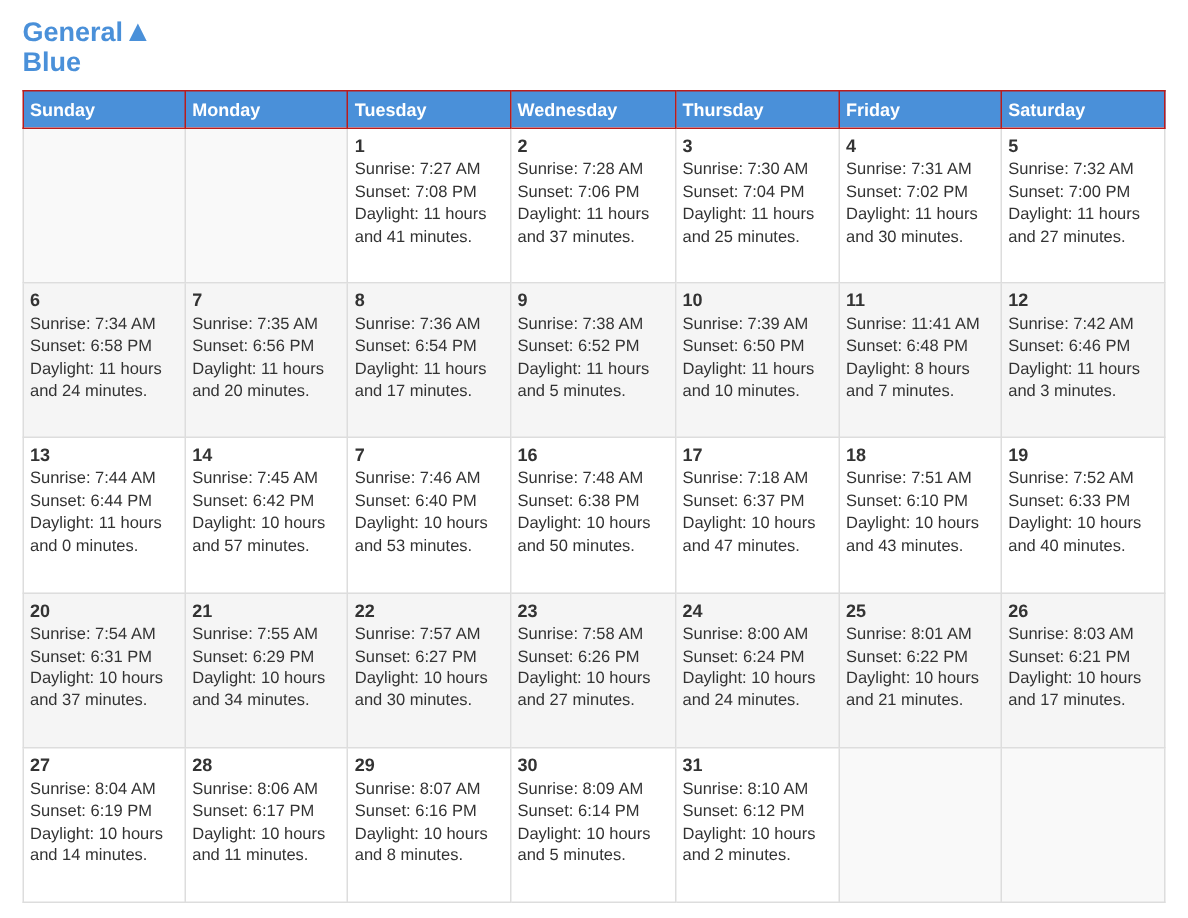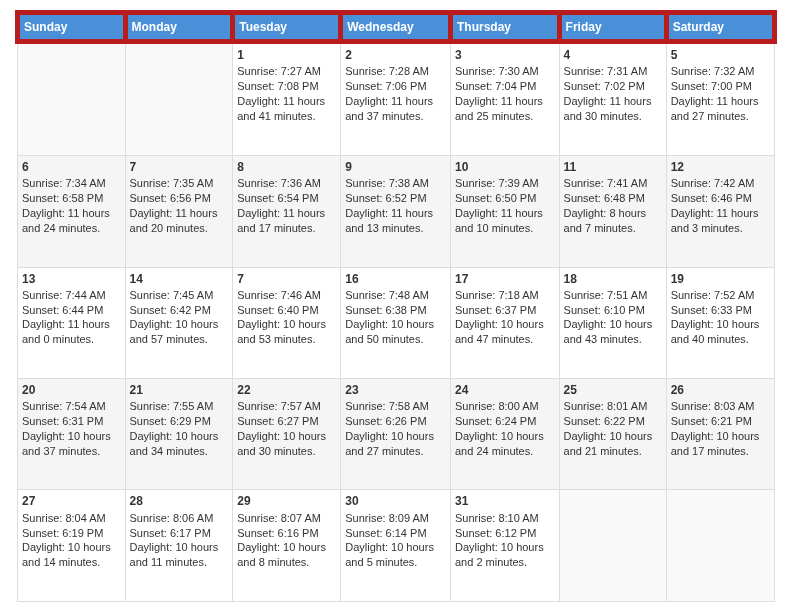--- a/index.html
+++ b/index.html
@@ -52,21 +52,21 @@
       width: 100%;
       font-size: 11px;
     }
     .calendar th {
       background: #4a90d9;
       color: white;
       padding: 5px 4px;
       text-align: left;
       font-size: 12px;
       font-weight: bold;
-      border: 5px solid #b91c1c;
+      border: 1px solid #b91c1c;
     }
     .calendar td {
       border: 1px solid #ddd;
       vertical-align: top;
       padding: 3px 4px;
       width: 113px;
       line-height: 1.35;
       color: #333;
     }
     .calendar tr:nth-child(even) td {
@@ -82,20 +82,36 @@
       margin-bottom: 1px;
     }
     .cell-empty {
       background: #f9f9f9 !important;
     }
   </style>
 </head>
 <body>
 
 <div class="page">
+  <div class="header">
+    <div class="logo">
+      <div class="logo-row">
+        <div>
+          <div style="font-size:18px;font-weight:bold;color:#333;line-height:1.1;">
+            <span style="color:#4a90d9;">General</span><span style="color:#4a90d9;font-size:20px;">▲</span>
+          </div>
+          <div style="font-size:18px;font-weight:bold;color:#4a90d9;line-height:1.1;">Blue</div>
+        </div>
+      </div>
+    </div>
+    <div class="title-section">
+      <div class="month-title"></div>
+      <div class="location"></div>
+    </div>
+  </div>
 
   <table class="calendar">
     <thead>
       <tr>
       <th>Sunday</th>
           <th>Monday</th>
           <th>Tuesday</th>
           <th>Wednesday</th>
           <th>Thursday</th>
           <th>Friday</th>
@@ -153,31 +169,31 @@
           <td>
             <span class="day-number">8</span>
             <div>Sunrise: 7:36 AM</div>
             <div>Sunset: 6:54 PM</div>
             <div>Daylight: 11 hours and 17 minutes.</div>
           </td>
           <td>
             <span class="day-number">9</span>
             <div>Sunrise: 7:38 AM</div>
             <div>Sunset: 6:52 PM</div>
-            <div>Daylight: 11 hours and 13 minutes.</div>
+            <div>Daylight: 11 hours and 5 minutes.</div>
           </td>
           <td>
             <span class="day-number">10</span>
             <div>Sunrise: 7:39 AM</div>
             <div>Sunset: 6:50 PM</div>
             <div>Daylight: 11 hours and 10 minutes.</div>
           </td>
           <td>
             <span class="day-number">11</span>
-            <div>Sunrise: 7:41 AM</div>
+            <div>Sunrise: 11:41 AM</div>
             <div>Sunset: 6:48 PM</div>
             <div>Daylight: 8 hours and 7 minutes.</div>
           </td>
           <td>
             <span class="day-number">12</span>
             <div>Sunrise: 7:42 AM</div>
             <div>Sunset: 6:46 PM</div>
             <div>Daylight: 11 hours and 3 minutes.</div>
           </td>
         </tr>

